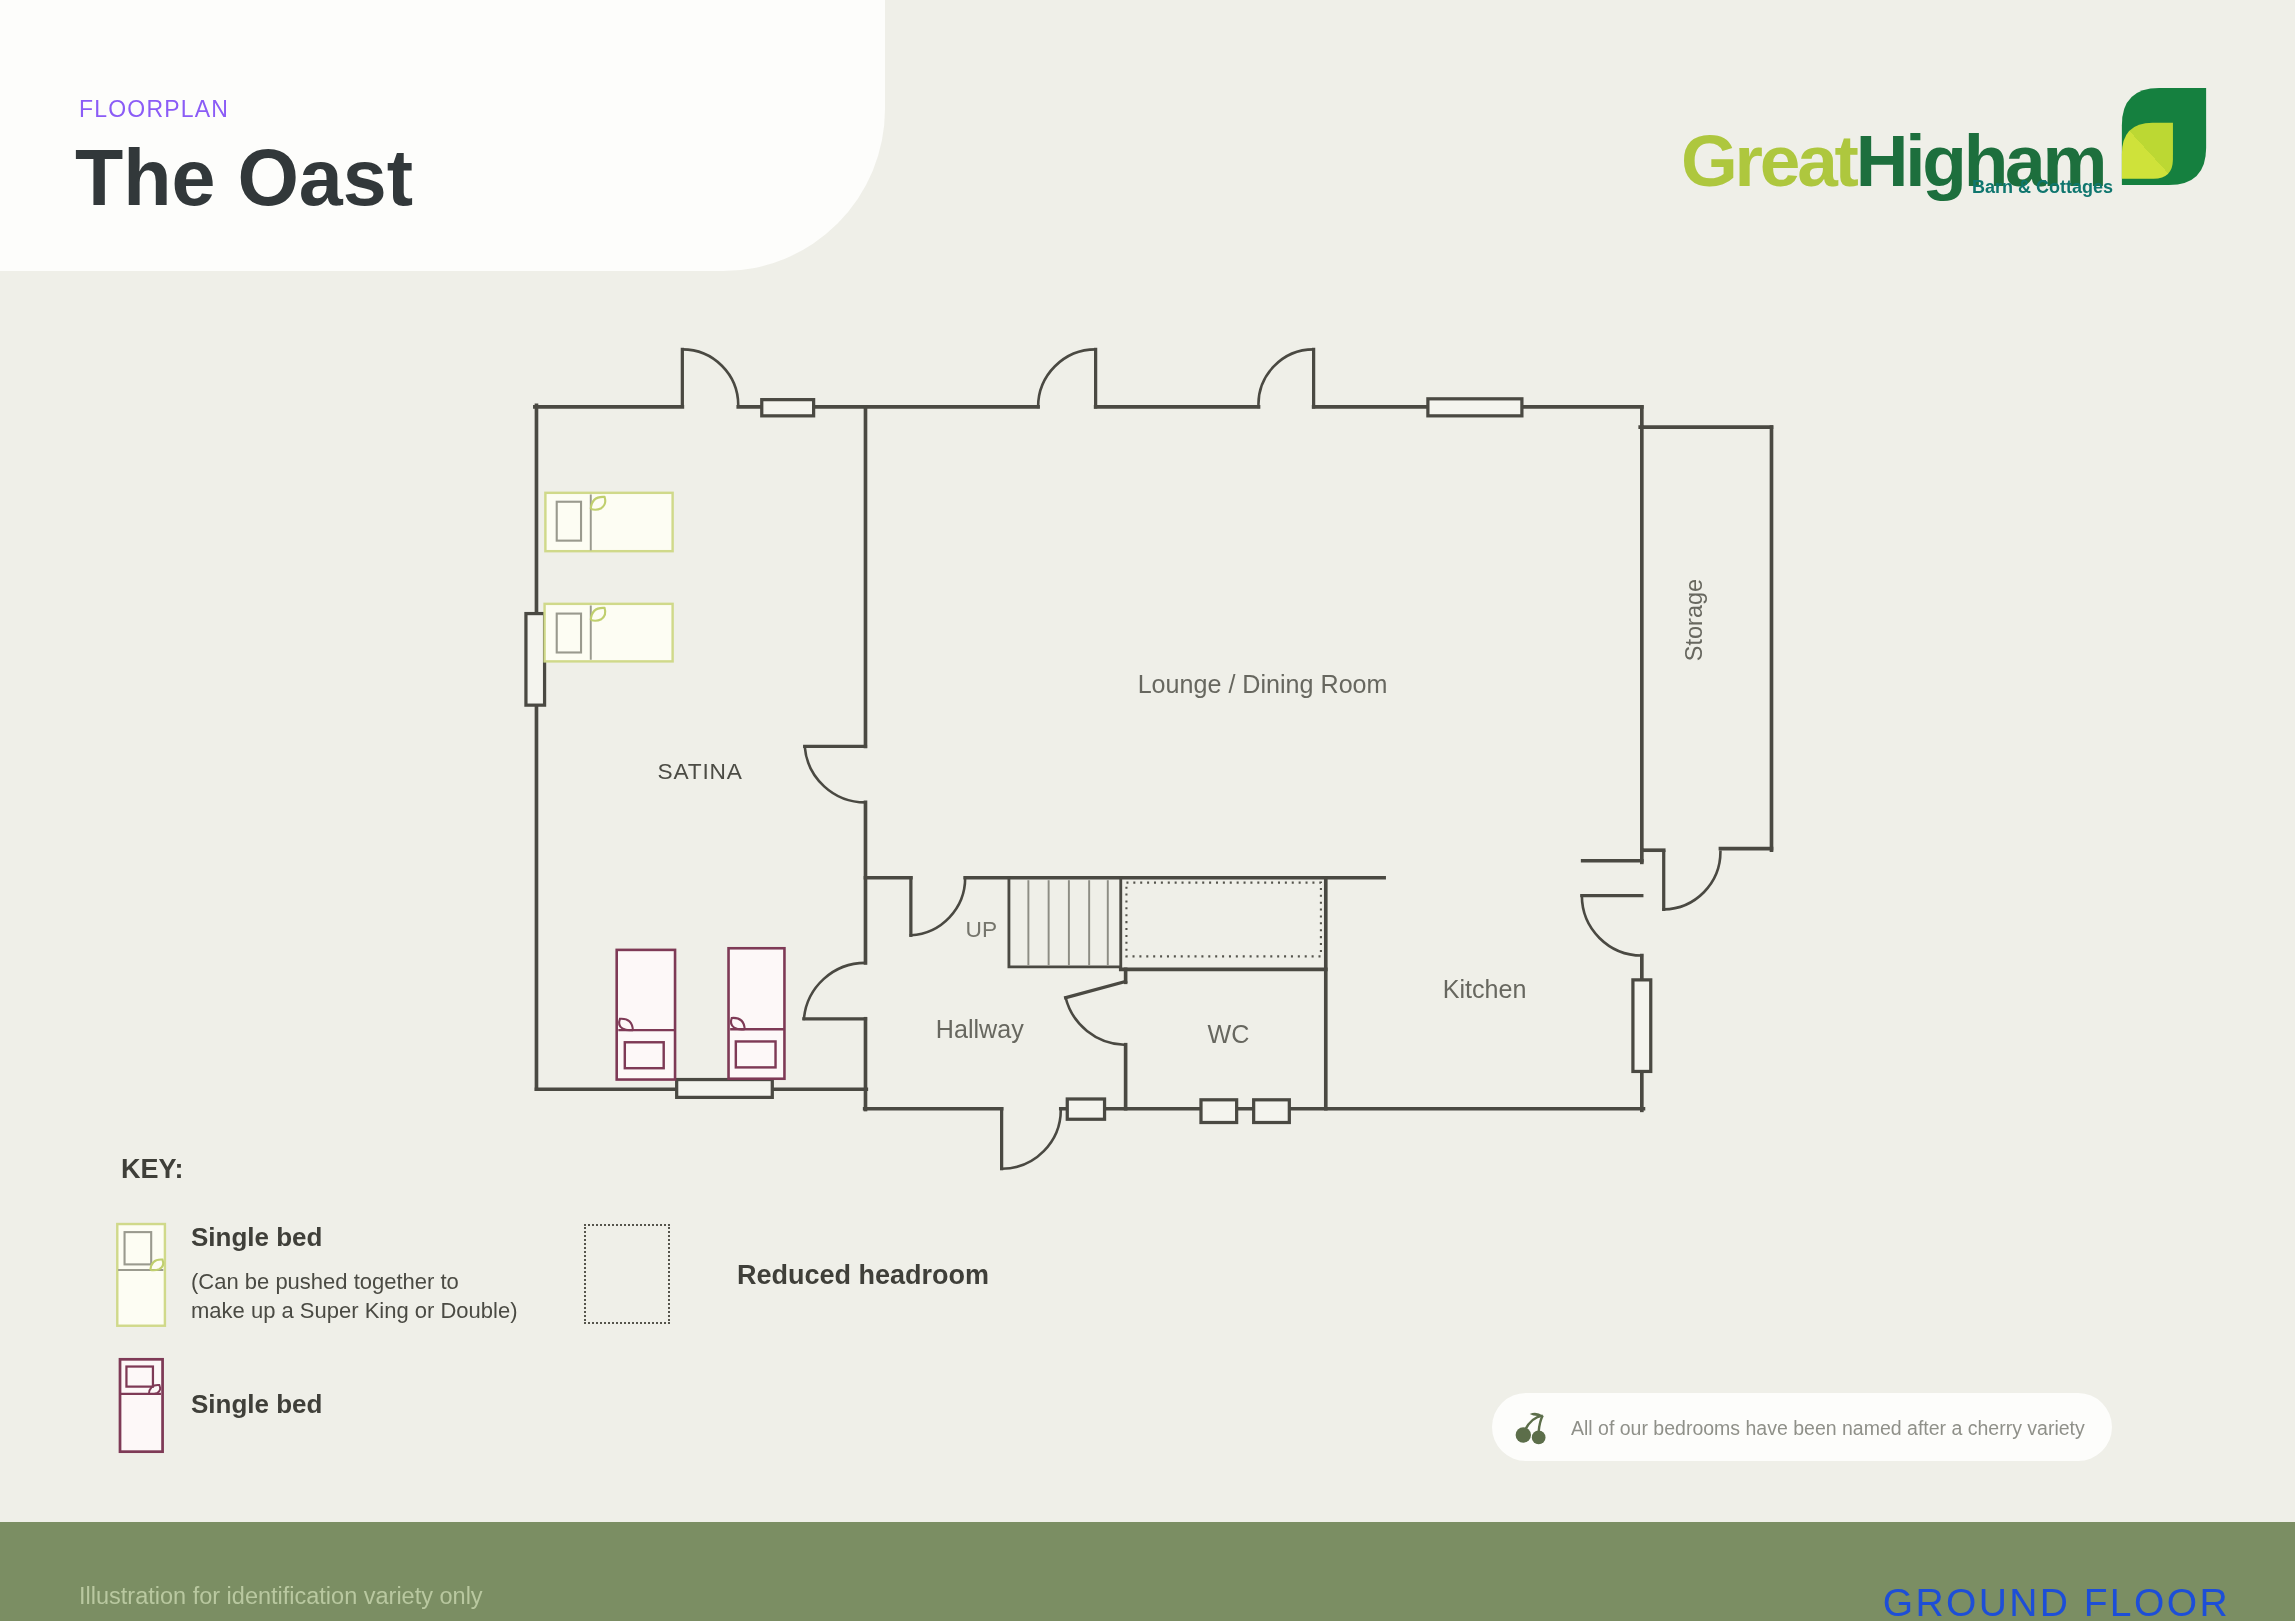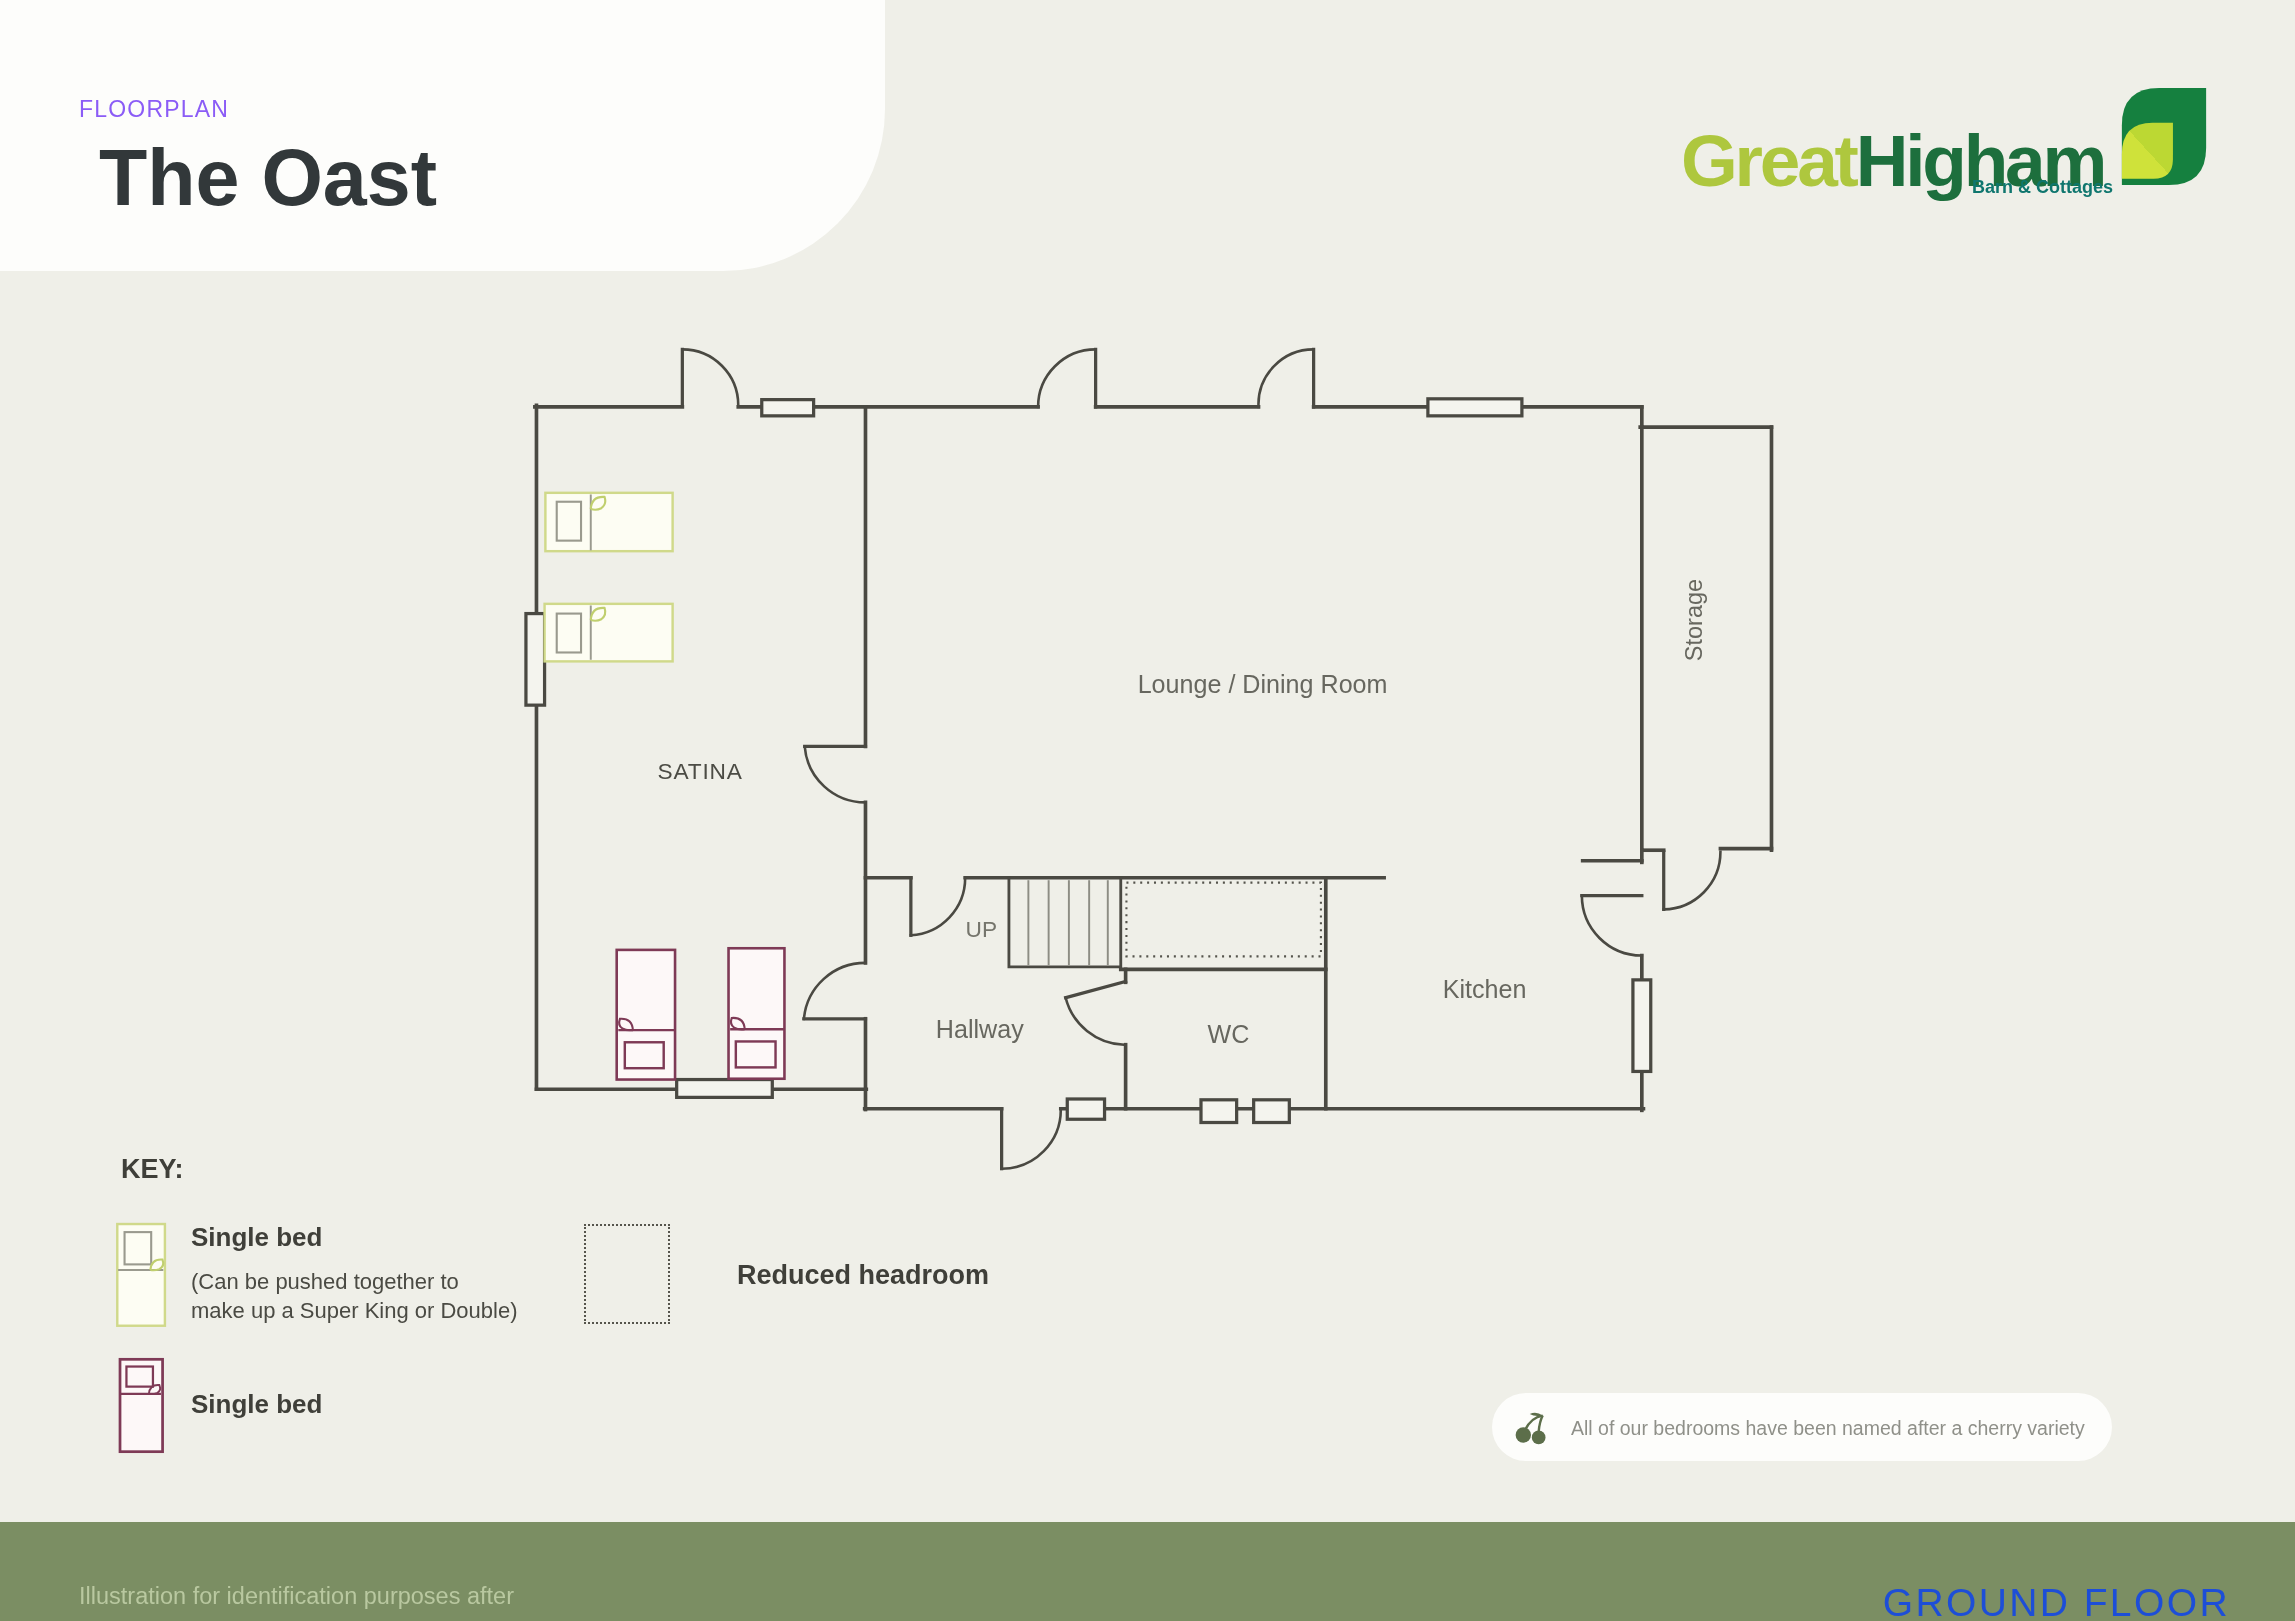--- a/index.html
+++ b/index.html
@@ -7,21 +7,21 @@
        font-family:"Liberation Sans",sans-serif;overflow:hidden;}
   .abs{position:absolute;}
 </style>
 </head>
 <body>
 
 <div class="abs" style="left:0;top:0;width:885px;height:271px;background:#fdfdfb;border-bottom-right-radius:162px;"></div>
 
 <div class="abs" style="left:79px;top:96px;font-size:23px;letter-spacing:1.2px;color:#8b5cf6;">FLOORPLAN</div>
 
-<div class="abs" style="left:75px;top:132px;font-size:79px;font-weight:bold;color:#32383a;letter-spacing:0px;margin-left:24px;">The Oast</div>
+<div class="abs" style="left:75px;top:132px;font-size:79px;font-weight:bold;color:#32383a;letter-spacing:0px;">The Oast</div>
 
 <div class="abs" style="left:1681px;top:119px;font-size:73px;font-weight:bold;letter-spacing:-3.2px;white-space:nowrap;">
   <span style="color:#aec73e;text-align:right;">Great</span><span style="color:#1d6f3d;">Higham</span>
 </div>
 
 <div class="abs" style="right:182px;top:177px;font-size:18px;font-weight:bold;color:#0f766e;white-space:nowrap;">Barn &amp; Cottages</div>
 
 <svg class="abs" style="left:2117px;top:83px;" width="94" height="107" viewBox="0 0 116 132">
 
   <path d="M6,52 Q6,6 52,6 L110,6 L110,80 Q110,126 64,126 L6,126 Z" fill="#15803f"></path>
@@ -244,16 +244,16 @@
   </g>
   <path d="M38,8 Q30,2 22,6 Q28,10 38,8" fill="#5c6e4a"></path>
   <circle cx="14" cy="32" r="9.5" fill="#5c6e4a"></circle>
   <circle cx="33" cy="35" r="8.5" fill="#5c6e4a"></circle>
 </svg>
 
 <div class="abs" style="left:1571px;top:1417px;font-size:19.5px;color:#8f9089;">All of our bedrooms have been named after a cherry variety</div>
 
 <div class="abs" style="left:0;top:1522px;width:2295px;height:99px;background:#7b8e63;"></div>
 
-<div class="abs" style="left:79px;top:1583px;font-size:23.5px;color:#b9c8a0;">Illustration for identification purposes after</div>
+<div class="abs" style="left:79px;top:1583px;font-size:23.5px;color:#b9c8a0;">Illustration for identification variety only</div>
 
 <div class="abs" style="right:65px;top:1581px;font-size:39px;letter-spacing:2.4px;color:#1d4ed8;">GROUND FLOOR</div>
 
 
 </body></html>

